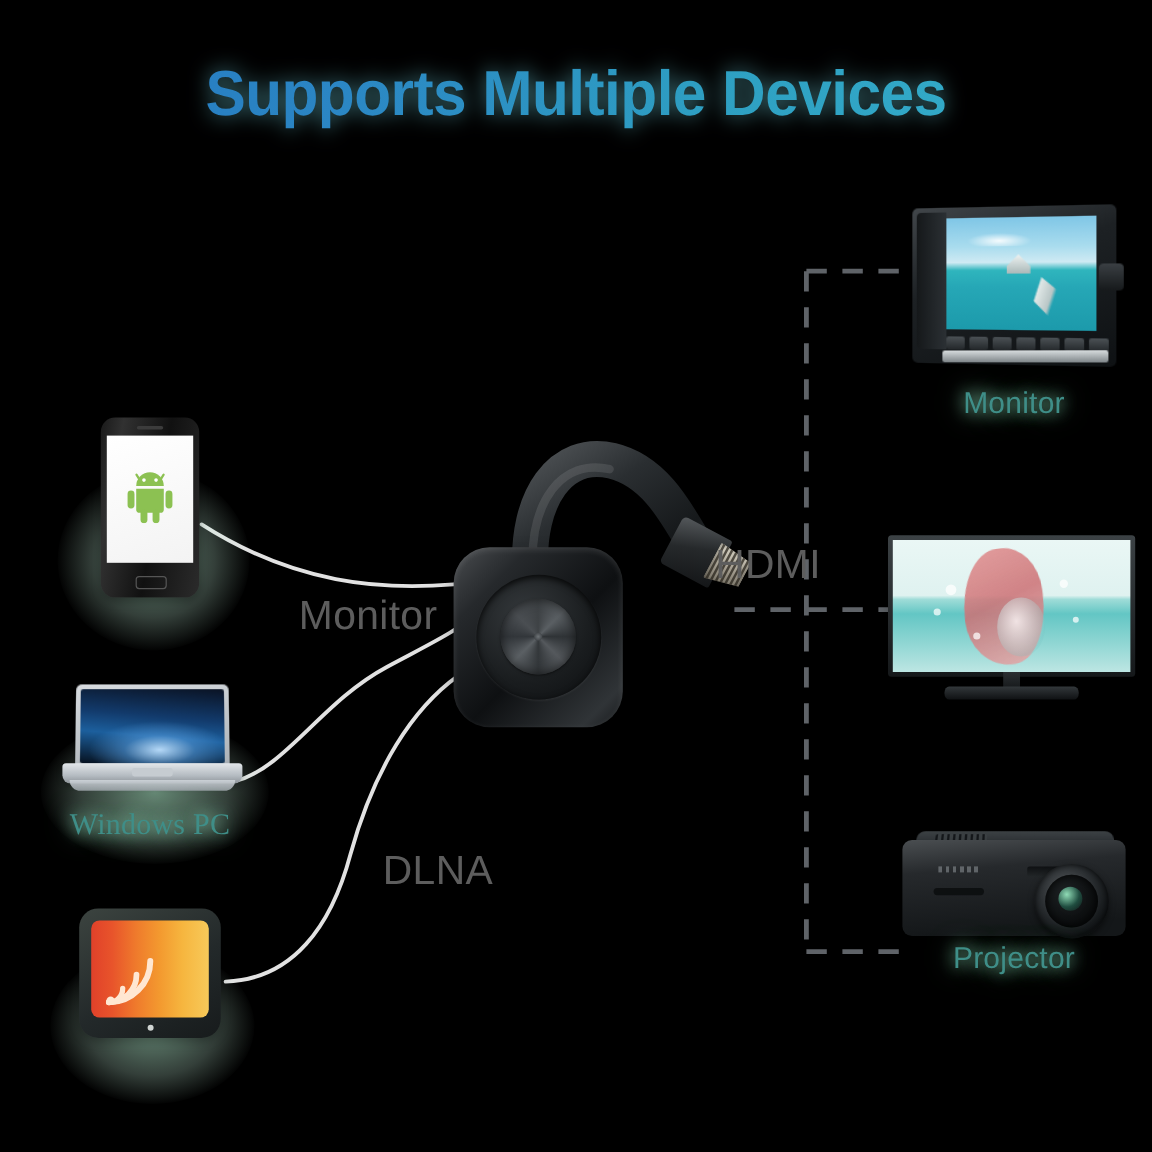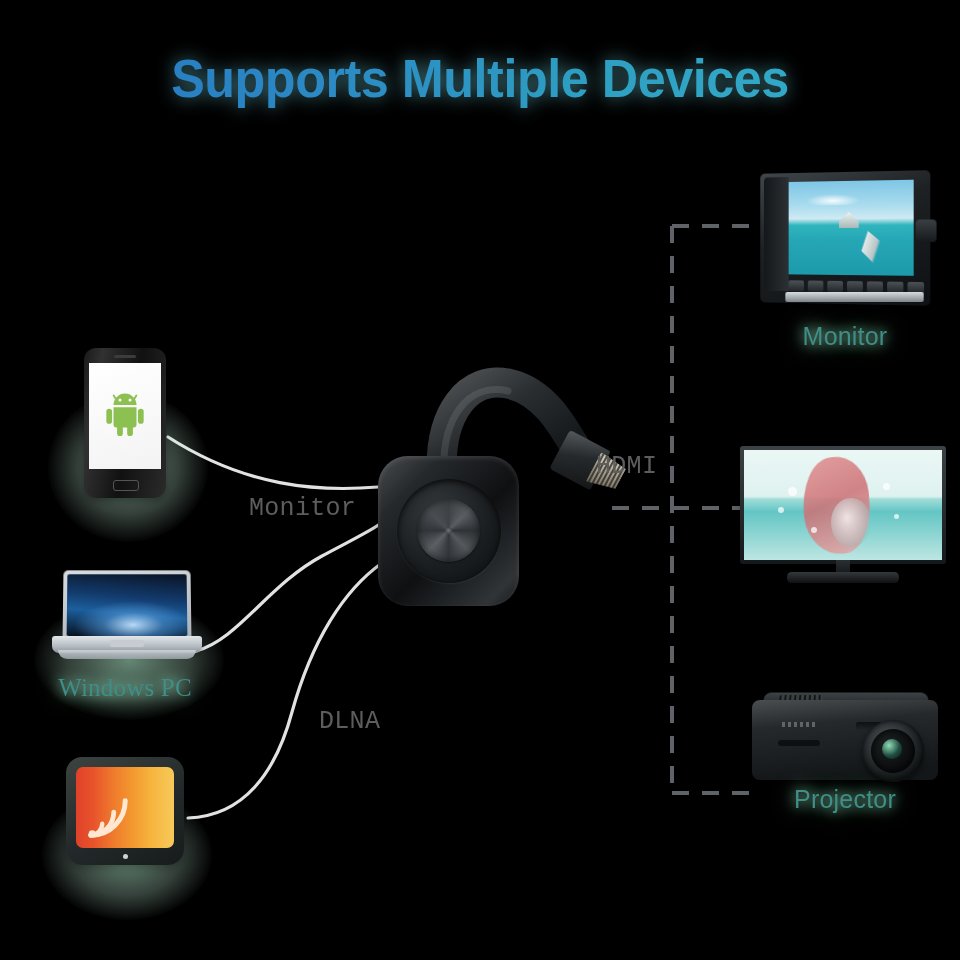--- a/index.html
+++ b/index.html
@@ -20,23 +20,22 @@
     filter:drop-shadow(0 0 9px rgba(120,225,240,.55));
   }
 
   
   .dev-label{
     position:absolute;text-align:center;white-space:nowrap;
     font-size:25px;color:#3f8e88;letter-spacing:.2px;
     text-shadow:0 0 13px rgba(150,240,200,.85),0 0 22px rgba(170,255,215,.55);
   }
   .proto-label{
-    position:absolute;white-space:nowrap;font-size:25px;color:#5d5d5d;
+    position:absolute;white-space:nowrap;font-size:34px;color:#5d5d5d;
     letter-spacing:.3px;
-    font-family:Liberation Mono, monospace;
   }
 
   
   .glow{position:absolute;border-radius:50%;pointer-events:none;
         background:radial-gradient(ellipse at center,rgba(186,248,214,.55) 0%,rgba(205,250,228,.25) 45%,rgba(255,255,255,0) 72%);}
 
   
   .phone{position:absolute;left:84px;top:348px;width:82px;height:150px;
          background:linear-gradient(100deg,#191919,#313131 18%,#111 55%,#2b2b2b 100%);
          border-radius:12px;box-shadow:0 3px 7px rgba(0,0,0,.30);}

